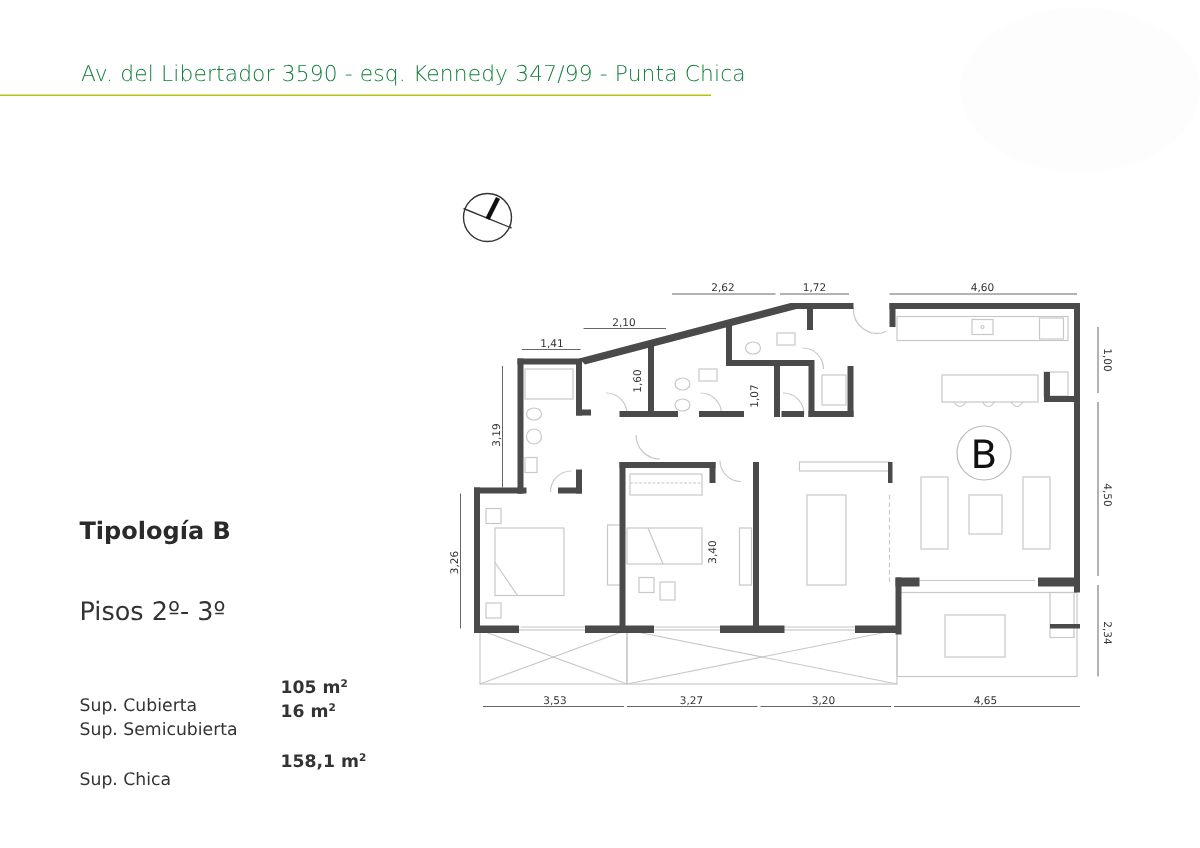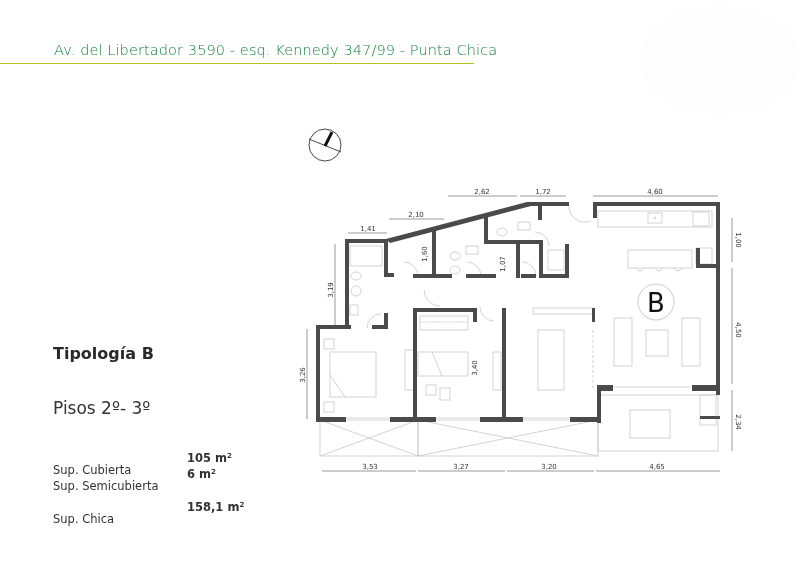--- a/index.html
+++ b/index.html
@@ -29,21 +29,21 @@
 
 <div class="typo-title">Tipología B</div>
 <div class="floors">Pisos 2º- 3º</div>
 
 <div class="area-row" style="top:451px">
   <span class="lbl">Sup. Cubierta</span>
   <span class="val"><span>105 m</span><sup>2</sup></span>
 </div>
 <div class="area-row" style="top:467px">
   <span class="lbl">Sup. Semicubierta</span>
-  <span class="val"><span>6 m</span><sup>2</sup></span>
+  <span class="val"><span>16 m</span><sup>2</sup></span>
 </div>
 <div class="area-row" style="top:500px">
   <span class="lbl">Sup. Chica</span>
   <span class="val"><span>158,1 m</span><sup>2</sup></span>
 </div>
 
 <svg class="plan" width="800" height="565" viewBox="0 0 800 565">
 
   <g>
     <circle cx="325" cy="145" r="16" fill="none" stroke="#333" stroke-width="0.9"></circle>

